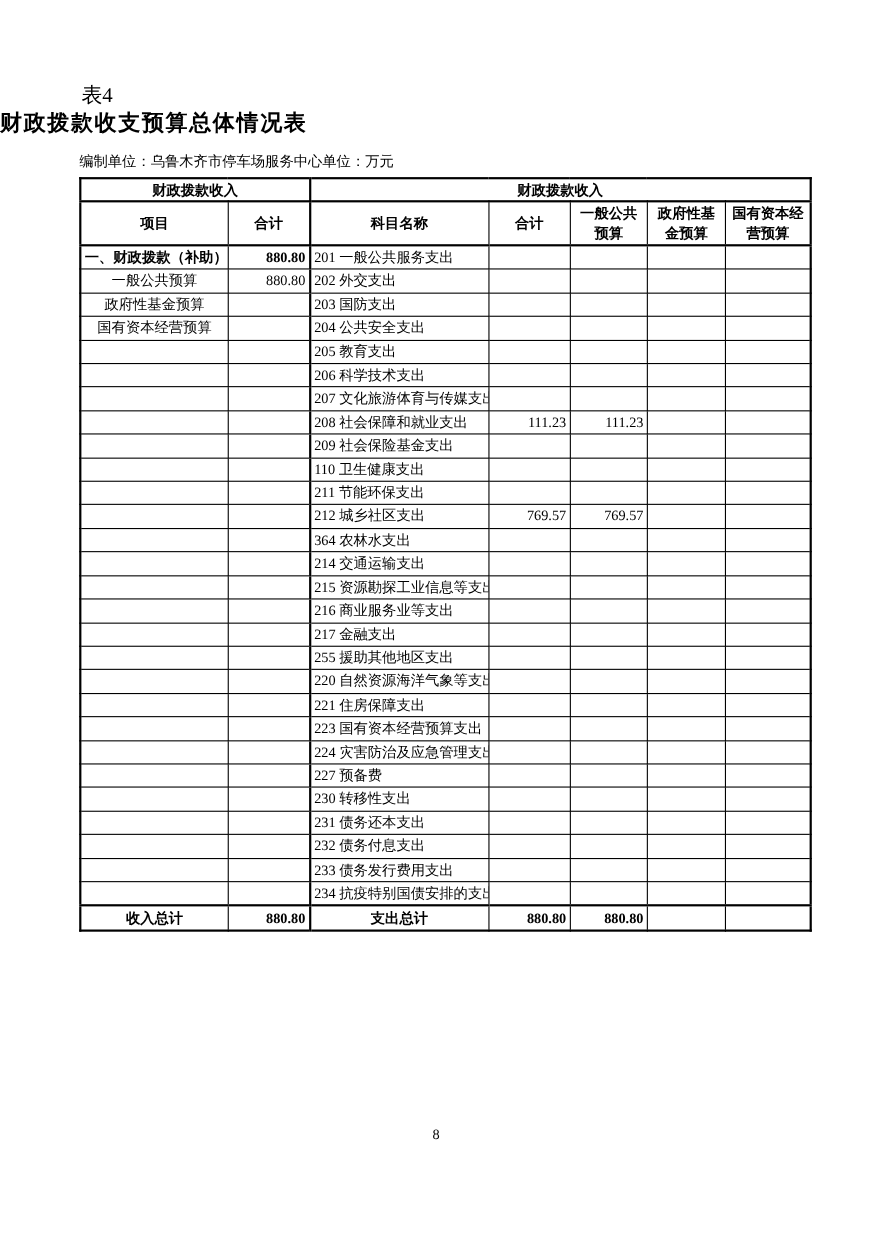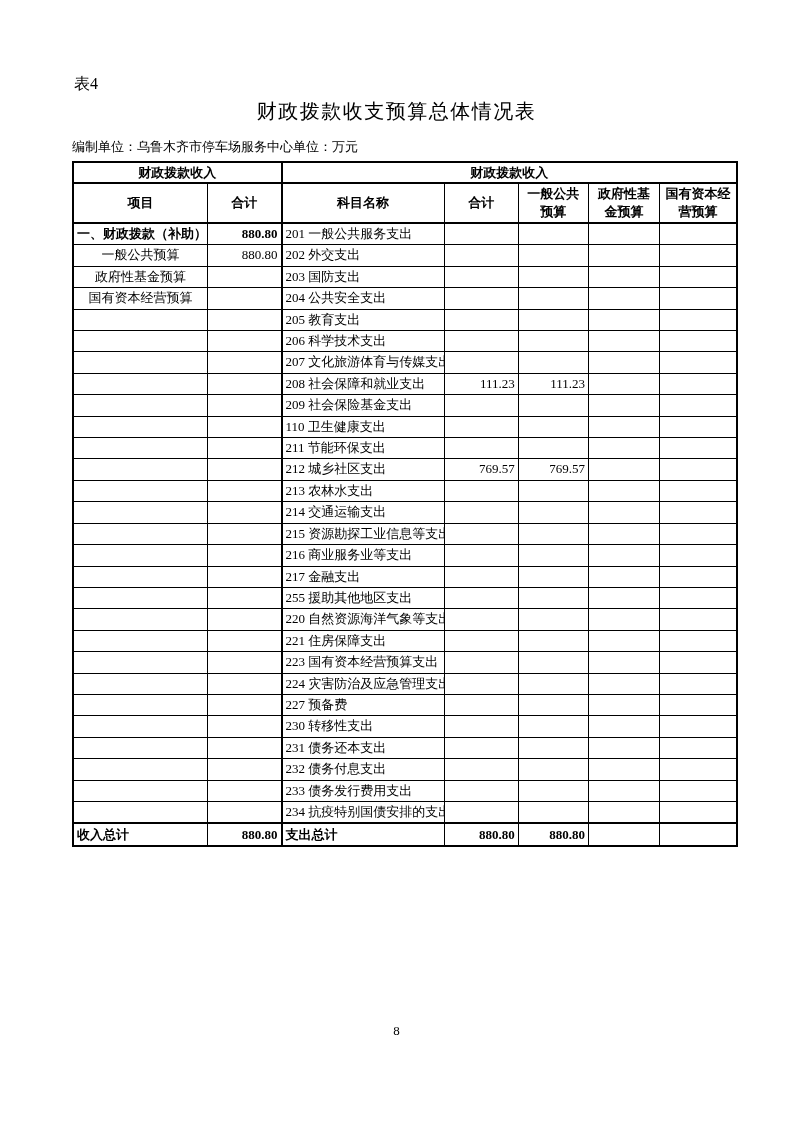--- a/index.html
+++ b/index.html
@@ -7,27 +7,27 @@
     position:relative;
     width:793px; height:1122px;
     margin:0 auto;
     background:#ffffff;
     color:#000;
     font-family:"Liberation Serif","DejaVu Serif",serif;
     overflow:hidden;
   }
   .table-label {
     position:absolute; left:74px; top:74px;
-    font-size:16px;
+    font-size:19px;
   }
   .doc-title {
     position:absolute; top:98px; left:0; right:0;
     margin:0;
-    text-align:center;
-    font-size:20px; font-weight:normal; letter-spacing:1.5px;
+    text-align:left;
+    font-size:20px; font-weight:bold; letter-spacing:1.5px;
   }
   .meta-row {
     position:absolute; top:138px; left:72px; width:666px;
     display:flex; justify-content:flex-start;
     font-size:13px;
   }
   table.budget-table {
     position:absolute; top:161px; left:72px;
     width:666px;
     border-collapse:collapse;
@@ -56,21 +56,21 @@
   
   .budget-table .group-row th:first-child,
   .budget-table .col-row th:nth-child(2),
   .budget-table tbody td:nth-child(2),
   .budget-table tfoot td:nth-child(2) { border-right-width:2px; }
 
   .c-item   { text-align:center; }
   .c-head   { text-align:left; font-weight:bold; }
   .c-num    { text-align:right; padding-right:4px; }
   .c-subj   { text-align:left; padding-left:4px; }
-  .c-center { text-align:left; }
+  .c-center { text-align:center; }
   .bold     { font-weight:bold; }
   .page-number {
     position:absolute; top:1023px; left:0; right:0;
     text-align:center; font-size:13px;
   }
 </style>
 </head>
 <body>
 
 <div class="page">
@@ -214,21 +214,21 @@
           <td class="c-num"></td>
           <td class="c-subj">212 城乡社区支出</td>
           <td class="c-num">769.57</td>
           <td class="c-num">769.57</td>
           <td class="c-num"></td>
           <td class="c-num"></td>
         </tr>
         <tr>
           <td class="c-item"></td>
           <td class="c-num"></td>
-          <td class="c-subj">213 农林水支出</td>
+          <td class="c-subj">364 农林水支出</td>
           <td class="c-num"></td>
           <td class="c-num"></td>
           <td class="c-num"></td>
           <td class="c-num"></td>
         </tr>
         <tr>
           <td class="c-item"></td>
           <td class="c-num"></td>
           <td class="c-subj">214 交通运输支出</td>
           <td class="c-num"></td>

